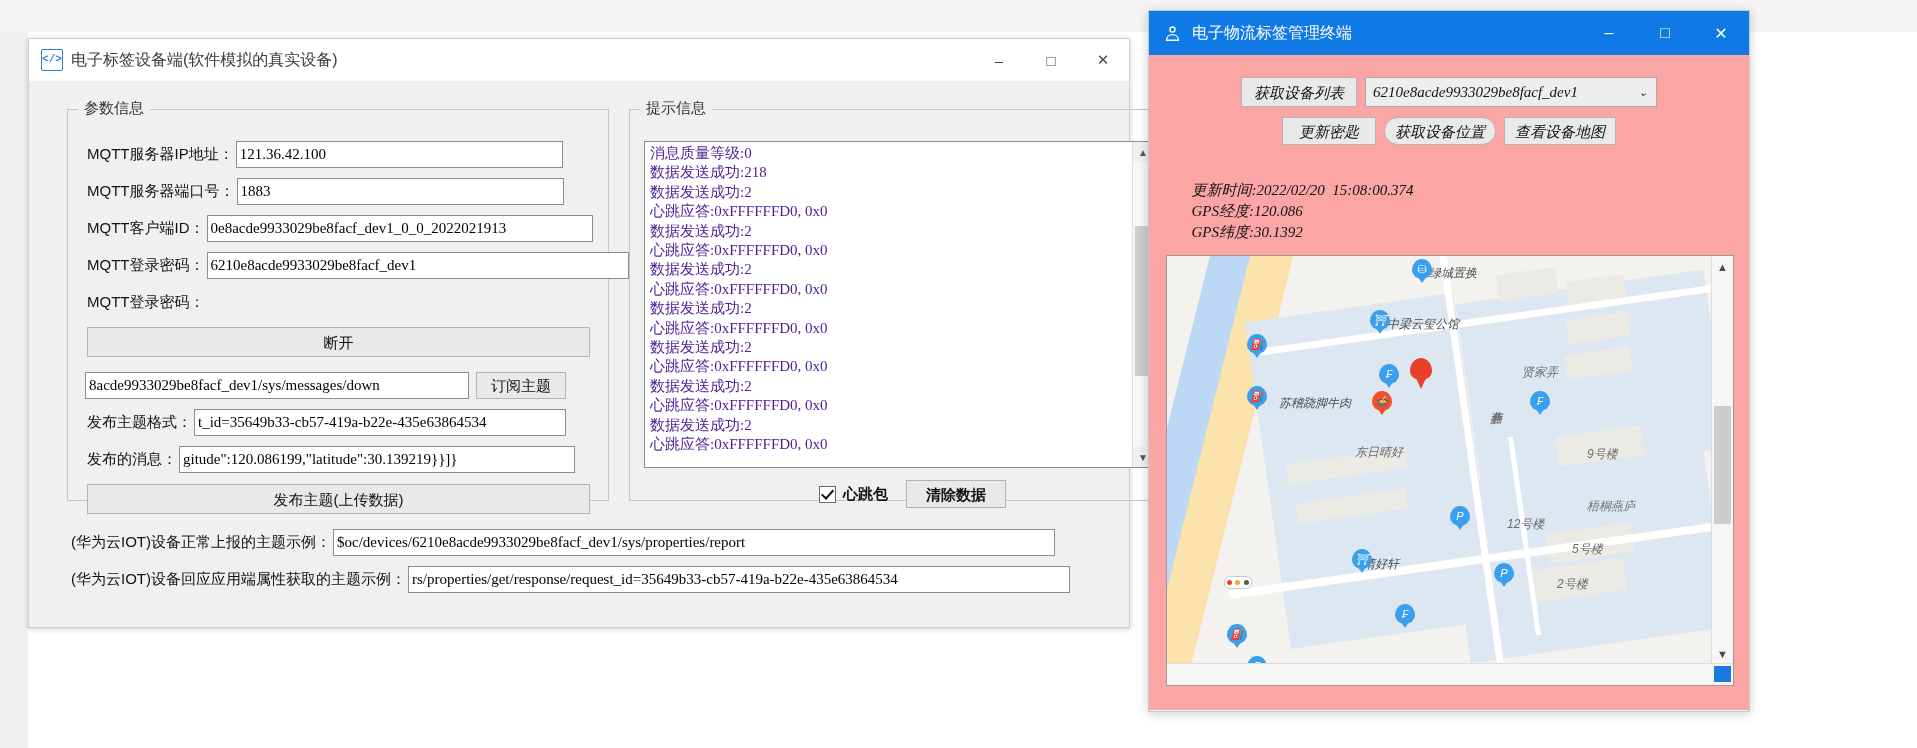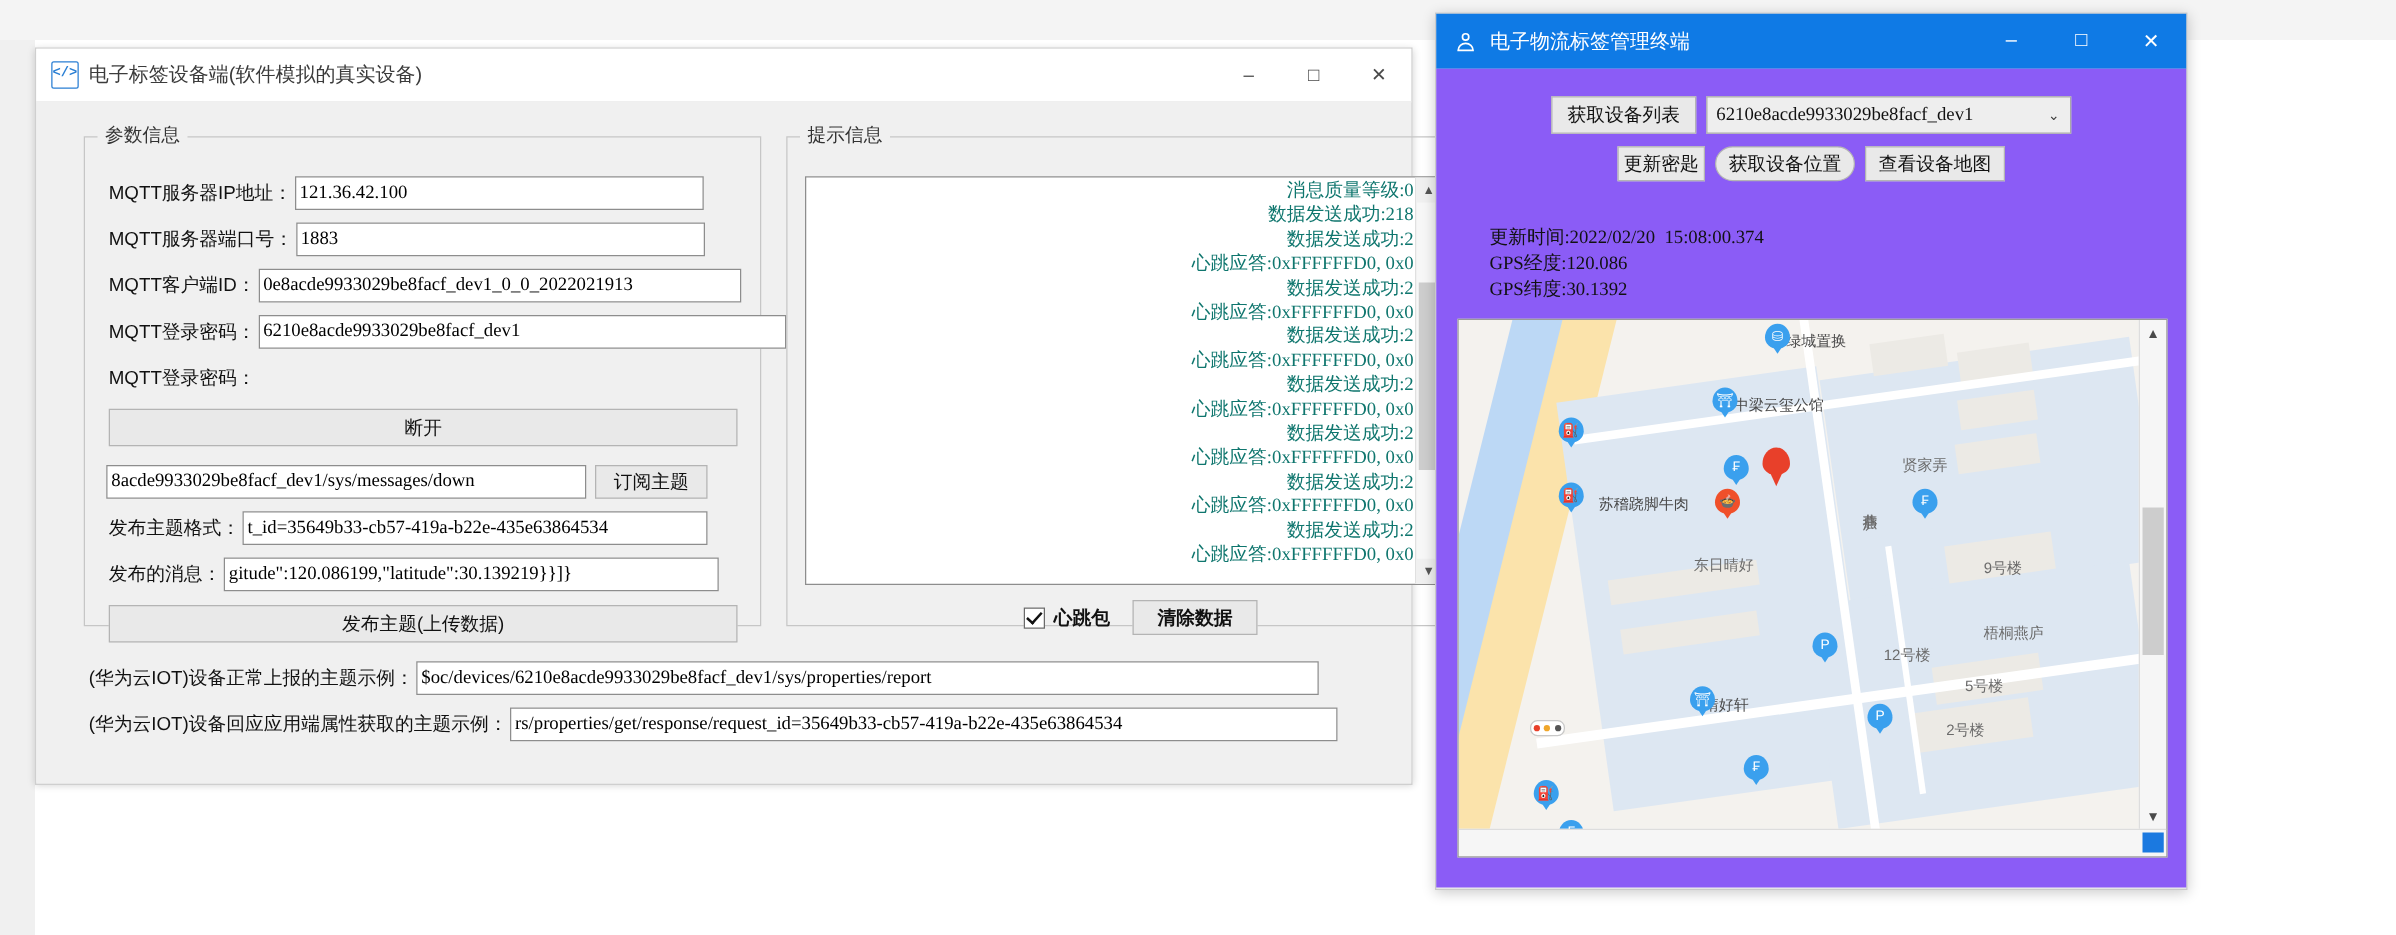--- a/index.html
+++ b/index.html
@@ -73,21 +73,21 @@
   }
   .logscroll .arr{
     width:20px;height:20px;background:#f0f0f0;color:#555;font-size:10px;
     display:flex;align-items:center;justify-content:center;
   }
   .logscroll .arr.bot{position:absolute;bottom:0;}
   .logscroll .thumb{position:absolute;top:84px;left:2px;width:16px;height:150px;background:#cdcdcd;}
   .loglines{
     position:absolute;left:5px;top:2px;right:22px;
     font-family:"Liberation Serif","DejaVu Serif",serif;
-    font-size:15px;line-height:19.4px;color:#0f766e;white-space:pre;text-align:right;
+    font-size:15px;line-height:19.4px;color:#4c1d95;white-space:pre;
   }
 
   .chk{
     width:15px;height:15px;border:1px solid #6a6a6a;background:#fff;
     position:relative;display:inline-block;
   }
   .chk::after{
     content:"";position:absolute;left:4px;top:0px;width:5px;height:10px;
     border:solid #111;border-width:0 2px 2px 0;transform:rotate(42deg);
   }
@@ -104,21 +104,21 @@
     height:44px;background:#0f7ae5;display:flex;align-items:center;color:#fff;
   }
   #win-term .wtitle{font-size:16px;}
   .person-icon{margin-left:14px;margin-right:10px;display:flex;}
   #win-term .wbtns{margin-left:auto;display:flex;height:44px;}
   #win-term .wbtn{
     width:56px;height:44px;display:flex;align-items:center;justify-content:center;
     font-size:16px;color:#fff;
   }
 
-  .tbody{position:absolute;left:0;top:44px;width:600px;height:655px;background:#8b5cf6;}
+  .tbody{position:absolute;left:0;top:44px;width:600px;height:655px;background:#fca5a5;font-style:italic;}
 
   .combo{
     box-sizing:border-box;height:28px;border:1px solid #a9a9a9;background:#eee;
     display:flex;align-items:center;padding-left:7px;
     font-family:"Liberation Serif","DejaVu Serif",serif;font-size:15px;color:#111;
   }
   .combo .cv{flex:1;}
   .combo .carr{width:26px;text-align:center;font-size:11px;color:#333;}
 
   .info{
@@ -320,21 +320,21 @@
 
     <div style="position:absolute;left:17px;top:22px;display:flex;align-items:center;width:566px;justify-content:center;">
       <div class="btn" style="height:30px;line-height:29px;padding:0 12px;">获取设备列表</div>
       <div class="combo" style="width:292px;height:30px;margin-left:8px;">
         <span class="cv">6210e8acde9933029be8facf_dev1</span>
         <span class="carr">⌄</span>
       </div>
     </div>
 
     <div style="position:absolute;left:17px;top:62px;display:flex;align-items:center;width:566px;justify-content:center;">
-      <div class="btn" style="height:28px;line-height:27px;padding:0 4px;">更新密匙</div>
+      <div class="btn" style="height:28px;line-height:27px;padding:0 16px;">更新密匙</div>
       <div class="btn" style="height:28px;line-height:27px;padding:0 10px;margin-left:8px;border-radius:14px;">获取设备位置</div>
       <div class="btn" style="height:28px;line-height:27px;padding:0 10px;margin-left:8px;">查看设备地图</div>
     </div>
 
     <div class="info" style="left:20px;top:104px;">
       <span>更新时间:</span><span>2022/02/20  15:08:00.374</span>
     </div>
     <div class="info" style="left:20px;top:125px;">
       <span>GPS经度:</span><span>120.086</span>
     </div>

